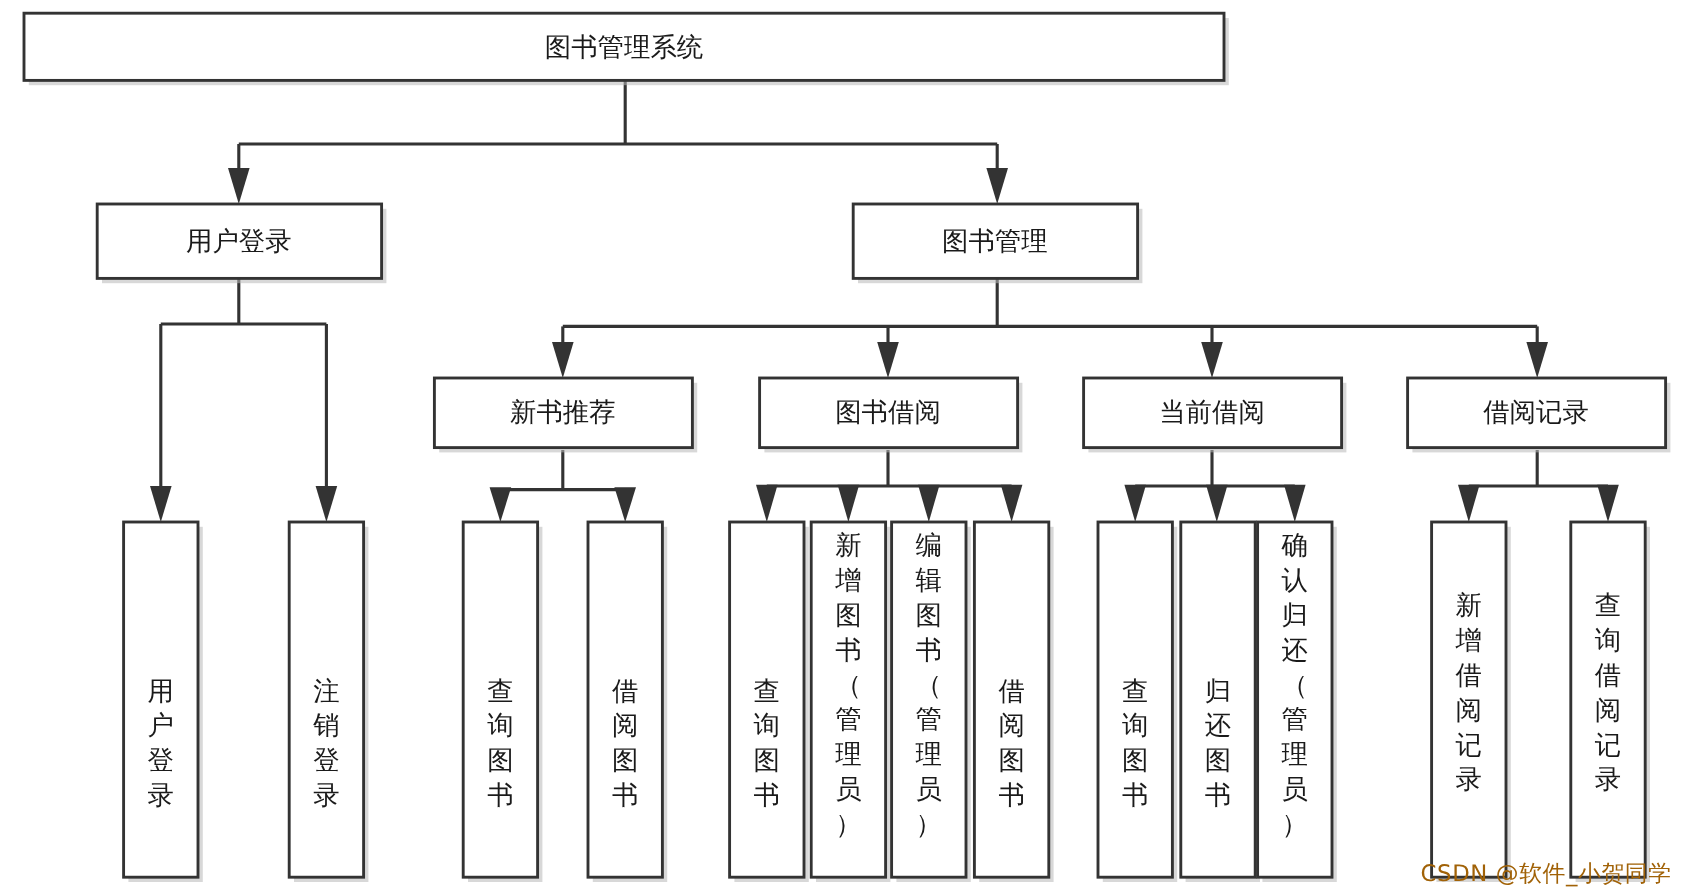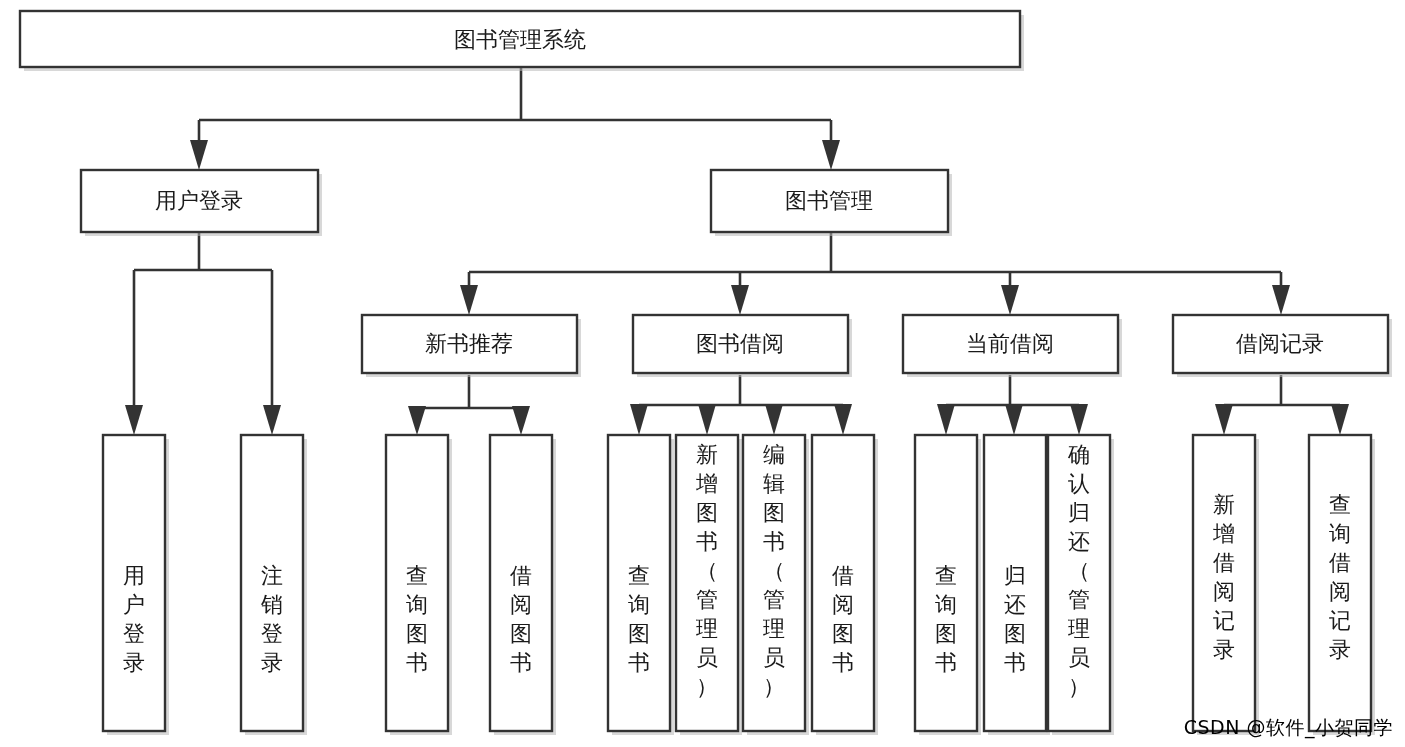--- a/index.html
+++ b/index.html
@@ -52,21 +52,21 @@
     font-size: 22px;
     fill: #1a1a1a;
     text-anchor: middle;
   }
   .watermark {
     position: absolute;
     right: 12px;
     bottom: 6px;
     font-family: "DejaVu Sans", "Liberation Sans", sans-serif;
     font-size: 19px;
-    color: #000000;
+    color: #a16207;
     letter-spacing: 0.5px;
     white-space: nowrap;
     pointer-events: none;
   }
 </style>
 </head>
 <body>
 
 <svg id="diagram" viewBox="0 0 1405 747">
 

